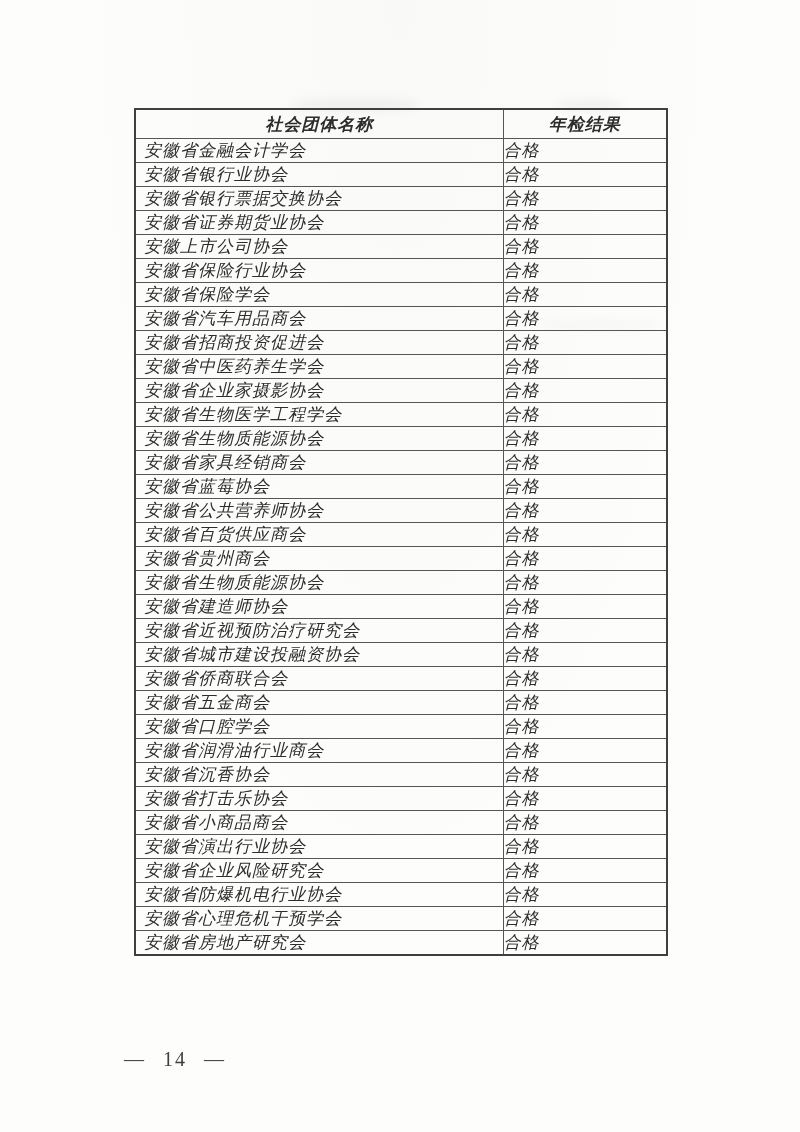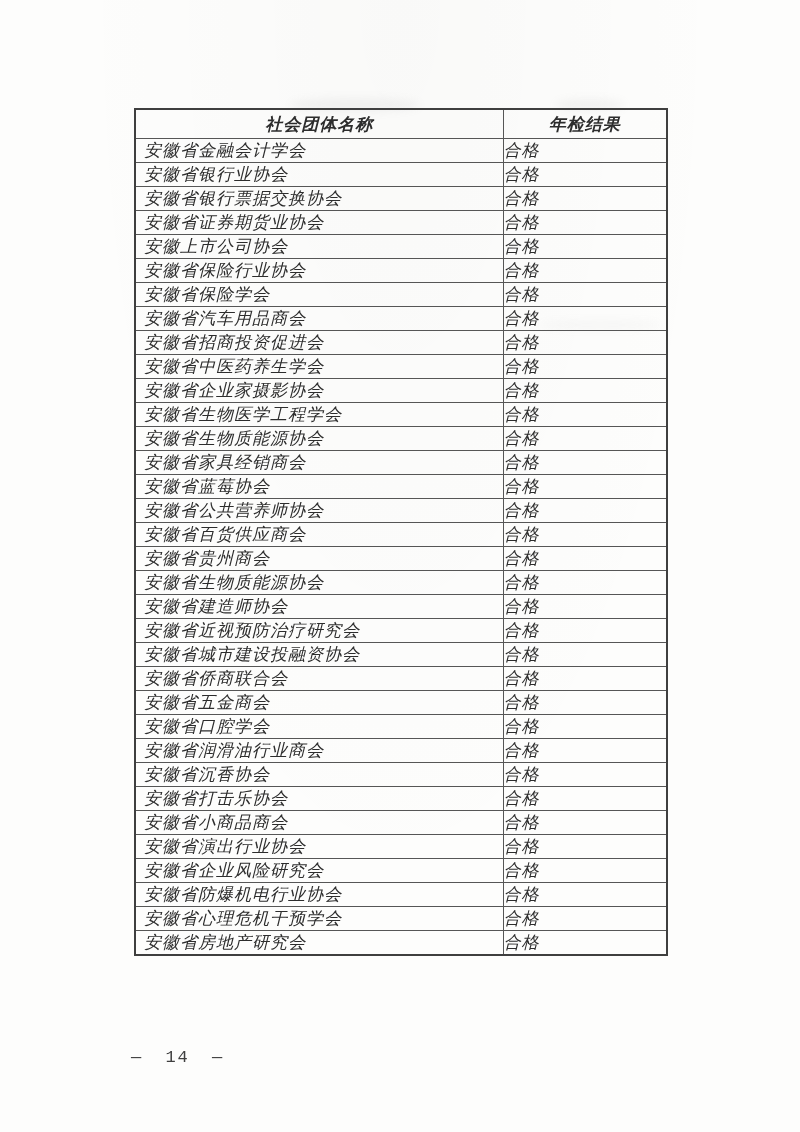--- a/index.html
+++ b/index.html
@@ -69,28 +69,27 @@
   }
   .annual-table td.name-cell {
     text-align: left;
     padding-left: 8px;
   }
   .annual-table td.result-cell {
     text-align: left;
   }
   .page-number {
     position: absolute;
-    left: 131px;
+    left: 124px;
     top: 1048px;
-    font-size: 17px;
+    font-size: 20px;
     color: #3f3f3f;
     letter-spacing: 2px;
     word-spacing: 10px;
     white-space: pre;
-    font-family: Liberation Mono, monospace;
   }
 </style>
 </head>
 <body>
 
 <div class="page">
 
   <div class="smudge s1"></div>
   <div class="smudge s2"></div>
   <div class="smudge s3"></div>

